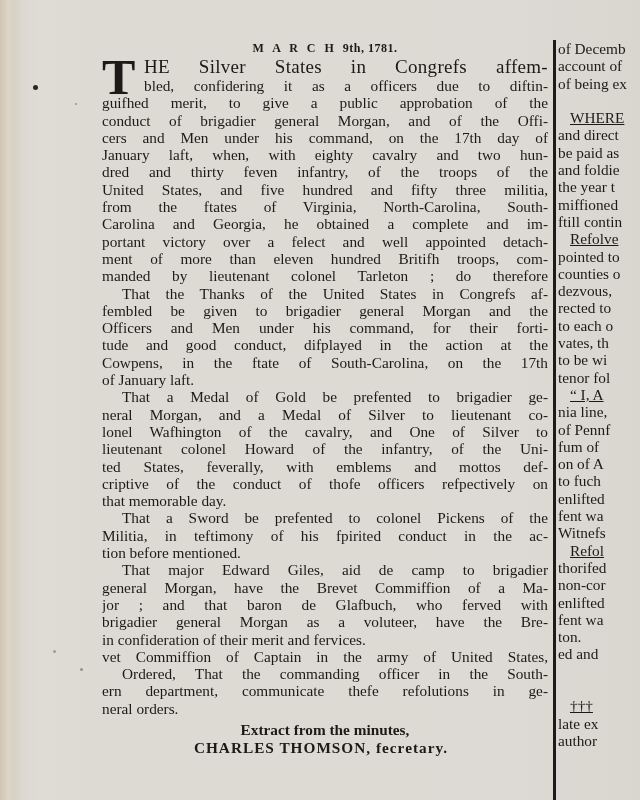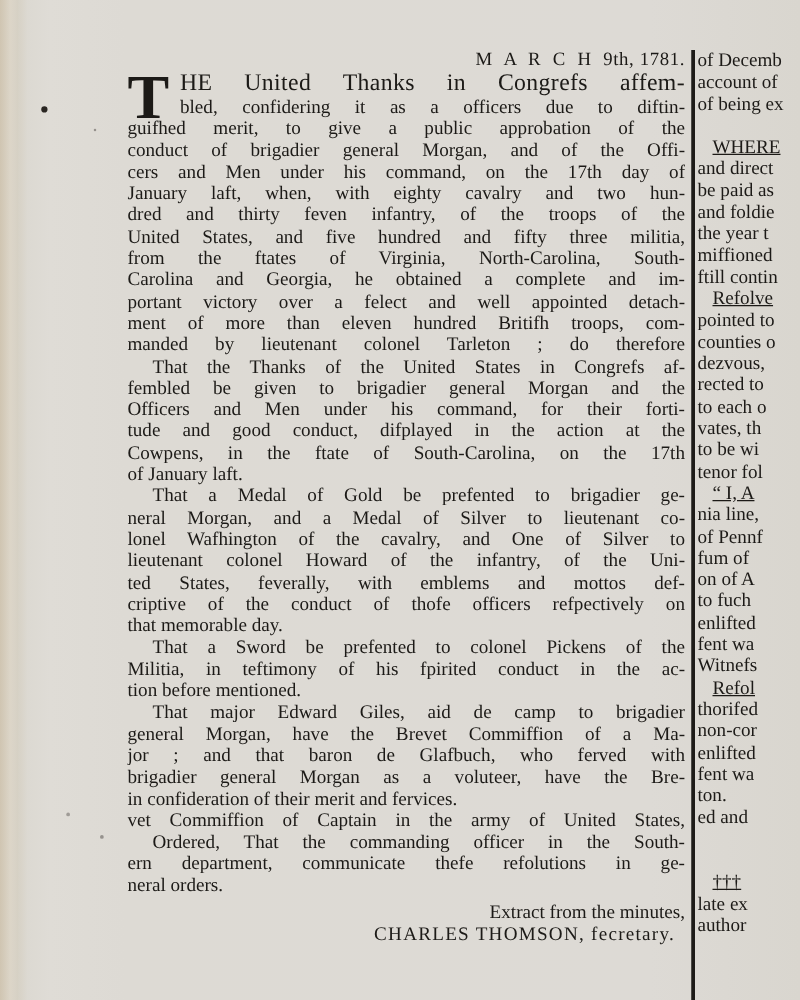--- a/index.html
+++ b/index.html
@@ -9,53 +9,53 @@
       font-family: "Liberation Serif", "DejaVu Serif", serif;
       color:#1c1a17;
     }
     .fold { position:absolute; left:0; top:0; width:24px; height:800px;
       background: linear-gradient(90deg, rgba(200,185,160,0.55), rgba(225,218,205,0.2) 60%, rgba(0,0,0,0));
     }
     .speck { position:absolute; border-radius:50%; background:#2a2622; }
     .col-main { position:absolute; left:102px; top:40px; width:446px; }
     .rule { position:absolute; left:553px; top:40px; width:3px; height:760px; background:#1d1b18; }
     .col-right { position:absolute; left:558px; top:40px; width:82px; overflow:hidden; }
-    .dateline { text-align:right; font-size:15px; letter-spacing:3px; margin:0 0 0 0; line-height:17px; }
+    .dateline { text-align:center; font-size:12px; letter-spacing:3px; margin:0 0 0 0; line-height:17px;font-weight:bold; }
     .dateline .year { letter-spacing:0.5px; }
     .para { font-size:15.3px; line-height:17.3px; margin:0; text-align:justify; }
     .line { white-space:nowrap; display:block; text-align:justify; text-align-last:justify; overflow:hidden; }
     .line.last { text-align-last:left; }
     .indent { padding-left:20px; }
     .dropcap-wrap { position:relative; }
     .dropcap { position:absolute; left:0; top:-2px; font-size:50px; line-height:44px; font-weight:bold; }
     .opening { font-size:19px; line-height:20px; letter-spacing:0.3px; }
     .capindent { padding-left:42px; }
-    .sig { text-align:right; font-size:15.3px; line-height:18px; }
-    .sig2 { text-align:right; padding-right:8px; font-size:15.3px; letter-spacing:1px; }
+    .sig { text-align:center; font-size:15.3px; line-height:18px;font-weight:bold; }
+    .sig2 { text-align:center; padding-right:8px; font-size:15.3px; letter-spacing:1px;font-weight:bold; }
     .rline { display:block; font-size:15.3px; line-height:17.3px; white-space:nowrap; }
     .rindent { padding-left:12px;text-decoration:underline; }
   </style>
 </head>
 <body>
 
 <div class="fold"></div>
 <div class="speck" style="left:33px;top:85px;width:5px;height:5px;"></div>
 <div class="speck" style="left:75px;top:103px;width:2px;height:2px;opacity:0.4;"></div>
 <div class="speck" style="left:80px;top:668px;width:3px;height:3px;opacity:0.4;"></div>
 <div class="speck" style="left:53px;top:650px;width:3px;height:3px;opacity:0.35;"></div>
 
 <div class="col-main">
   <div class="dateline">
     <span>M A R C H</span>
     <span class="year">9th, 1781.</span>
   </div>
 
   <div class="dropcap-wrap">
     <span class="dropcap">T</span>
-    <span class="line opening capindent">HE United Thanks in Congrefs affem-</span>
+    <span class="line opening capindent">HE Silver States in Congrefs affem-</span>
     <div class="para" id="p0">
         <span class="line capindent">bled, confidering it  as a officers due to diftin-</span>
         <span class="line">guifhed merit,  to give a  public approbation of the</span>
         <span class="line">conduct of brigadier general Morgan, and of the Offi-</span>
         <span class="line">cers and Men under his command, on the 17th day of</span>
         <span class="line">January laft, when, with eighty cavalry and two hun-</span>
         <span class="line">dred and thirty feven infantry,  of the troops of the</span>
         <span class="line">United States, and five hundred and fifty three militia,</span>
         <span class="line">from the ftates of Virginia, North-Carolina, South-</span>
         <span class="line">Carolina and Georgia, he obtained a complete and im-</span>

